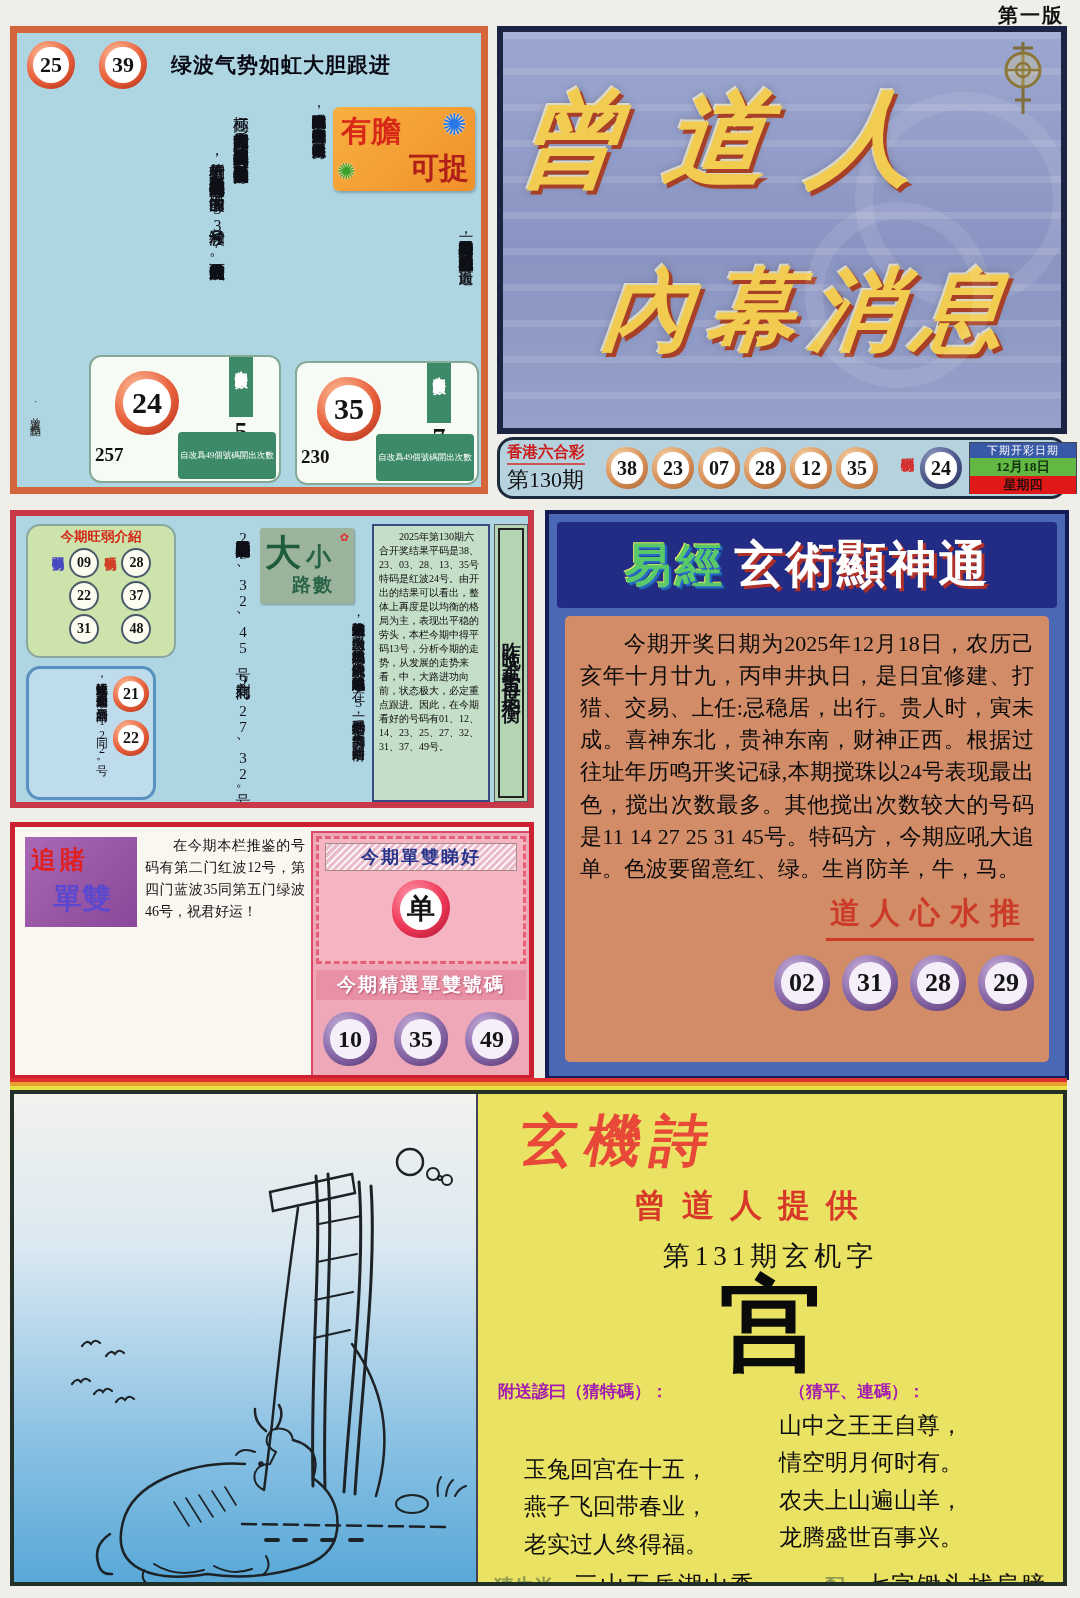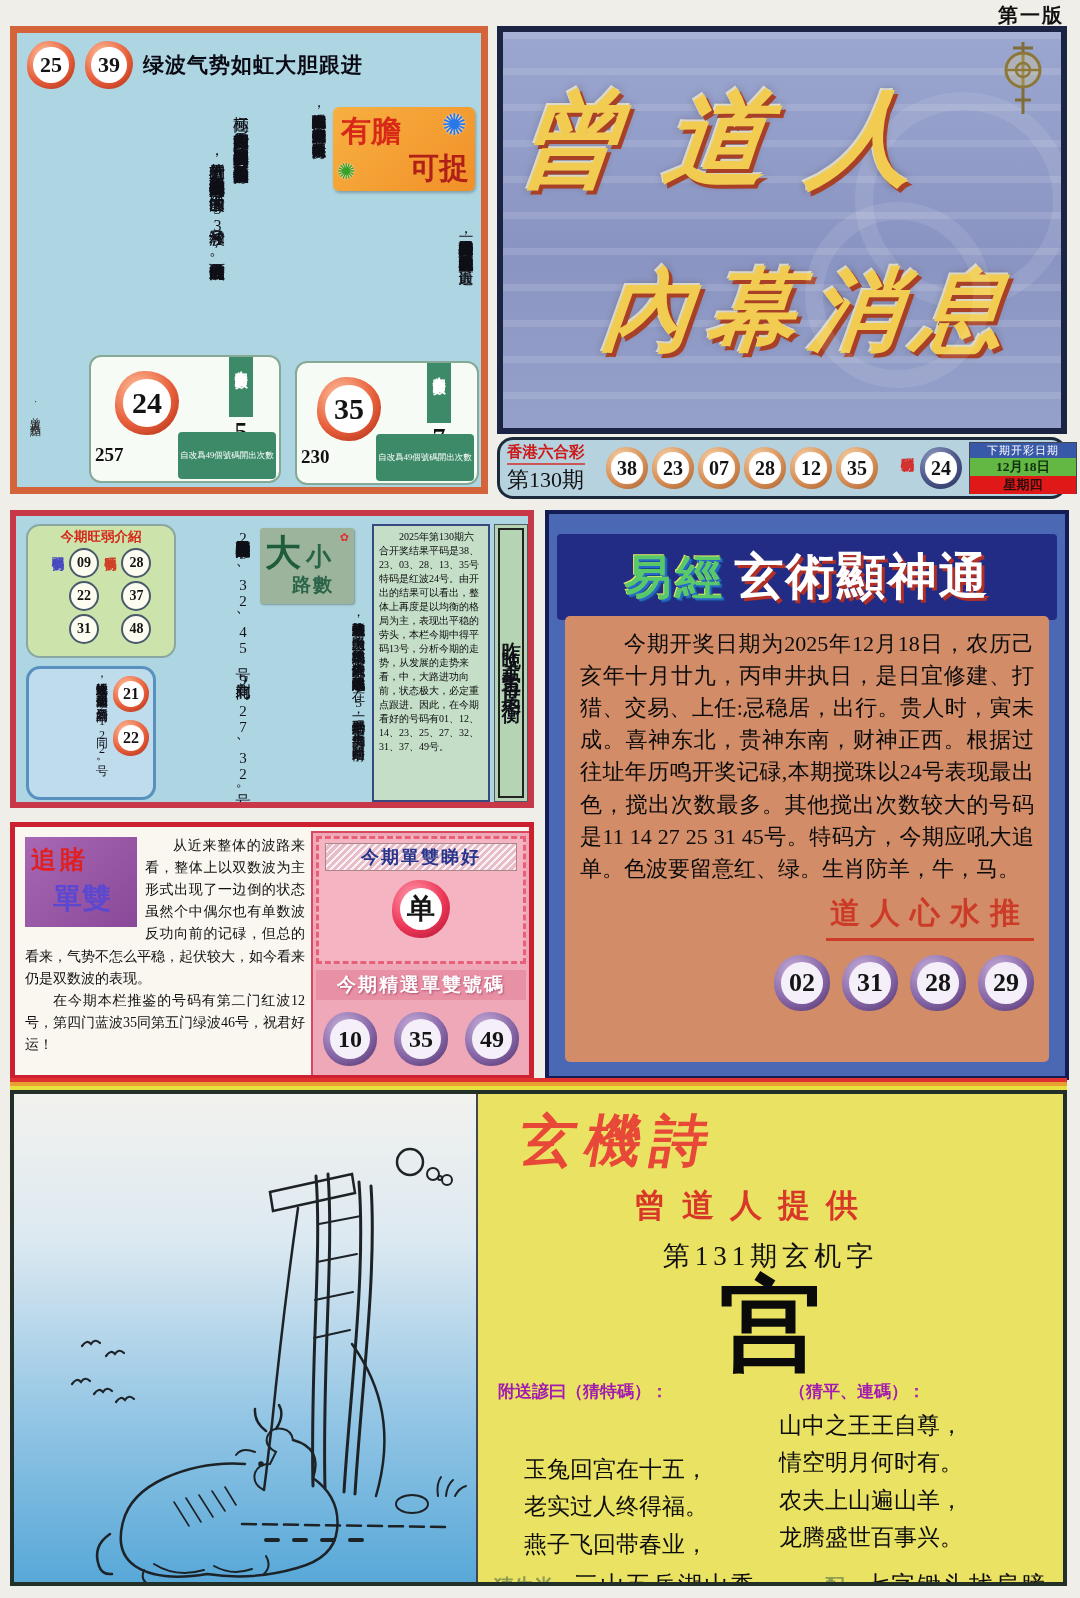--- a/index.html
+++ b/index.html
@@ -30,21 +30,21 @@
   .s42{width:42px;height:42px} .s42 .in{font-size:20px}
   .s48{width:48px;height:48px} .s48 .in{font-size:22px}
   .s54{width:54px;height:54px} .s54 .in{font-size:24px}
   .s56{width:56px;height:56px} .s56 .in{font-size:26px}
   .s58{width:58px;height:58px} .s58 .in{font-size:28px}
   .s64{width:64px;height:64px} .s64 .in{font-size:30px}
 
   
   .panelA { position:absolute; left:10px; top:26px; width:478px; height:468px;
             background:#aed6e2; border:7px solid #d4643a; overflow:hidden; }
-  .pa-head { position:absolute; left:10px; top:8px; right:4px; display:flex; align-items:center; gap:10px; }
+  .pa-head { position:absolute; left:10px; top:8px; right:4px; display:flex; align-items:center; gap:24px; }
   .pa-title { font-family:"Liberation Sans", sans-serif; font-weight:bold; font-size:21px; color:#0a0a14; letter-spacing:1px; white-space:nowrap; }
   .pa-badge { position:absolute; left:316px; top:74px; width:142px; height:84px; background:linear-gradient(135deg,#f8b040,#f09028);
               border-radius:6px; box-shadow:1px 2px 3px rgba(0,0,0,.25); overflow:hidden; }
   .pa-badge .b1 { position:absolute; left:8px; top:4px; font-size:30px; font-weight:bold; color:#d82818; font-family:"Liberation Sans",sans-serif; }
   .pa-badge .b2 { position:absolute; right:6px; bottom:2px; font-size:30px; font-weight:bold; color:#b02018; font-family:"Liberation Sans",sans-serif; }
   .pa-badge .star-blue { position:absolute; right:8px; top:0px; font-size:30px; color:#2878e8; text-shadow:0 0 2px #fff; }
   .pa-badge .star-green{ position:absolute; left:4px; bottom:6px; font-size:22px; color:#38a028; text-shadow:0 0 2px #fff; }
   .pa-colR { position:absolute; left:318px; top:166px; width:142px; height:180px; font-size:15px; text-indent:2em; }
   .pa-colM { position:absolute; left:240px; top:70px; width:72px; height:280px; font-size:14.5px; }
   .pa-colL { position:absolute; left:8px;  top:70px; width:228px; height:284px; font-size:16px; }
@@ -127,21 +127,21 @@
   .pe-dash { border:3px dashed #e86078; background:#f4b4c2; height:128px; padding:4px 6px; text-align:center; }
   .pe-dash-title { background:repeating-linear-gradient(135deg,#faf2f4 0 2px,#e8bcc8 2px 5px); border:1px solid #a88;
                    color:#28348c; font-weight:bold; font-size:18px; font-family:"Liberation Sans",sans-serif; letter-spacing:2px; padding:1px 0; }
   .pe-dash .ball { margin-top:9px; }
   .pe-bar { margin-top:6px; text-align:center; color:#fff; font-size:19px; font-weight:bold; letter-spacing:2px;
             font-family:"Liberation Sans",sans-serif; background:#e890a4; text-shadow:1px 1px 2px #b05070; padding:2px 0; }
   .pe-balls { display:flex; justify-content:center; gap:17px; margin-top:12px; }
 
   
   .panelF { position:absolute; left:545px; top:510px; width:524px; height:570px; background:#4a68b4; border:4px solid #141c54; overflow:hidden; }
-  .pf-titlebar { position:absolute; left:8px; top:20px; right:8px; height:86px; background:#232c84; border-radius:4px;
+  .pf-titlebar { position:absolute; left:8px; top:8px; right:8px; height:86px; background:#232c84; border-radius:4px;
                  display:flex; align-items:center; justify-content:center; gap:8px; }
   .pf-t1 { font-size:47px; font-weight:bold; font-family:"Liberation Serif",serif; color:#58c868;
            text-shadow:2px 2px 0 #2868c8, 3px 3px 0 #184888, -1px -1px 0 #e8e860; letter-spacing:4px; }
   .pf-t2 { font-size:49px; font-weight:bold; font-family:"Liberation Sans",sans-serif; color:#ffffff;
            text-shadow:3px 3px 0 #b03028; letter-spacing:2px; }
   .pf-salmon { position:absolute; left:16px; top:102px; right:16px; bottom:14px; background:#d28c68; border-radius:5px;
                padding:12px 15px 8px; color:#0a0a0a; overflow:hidden; }
   .pf-para { font-size:22px; line-height:1.46; text-indent:2em; text-align:justify; }
   .pf-tipwrap { text-align:right; margin-top:8px; }
   .pf-tip { display:inline-block; color:#cc3a28; font-size:30px; font-weight:bold; letter-spacing:10px;
@@ -353,21 +353,20 @@
       <div class="inner vtext">昨晚走勢再度均衡</div>
     </div>
   </div>
 
   <div class="panelE">
     <div class="pe-text">
       <span class="pe-zbox">
         <span class="z1">追賭</span>
         <span class="z2">單雙</span>
       </span>
-      <p>从近来整体的波路来看，整体上以双数波为主 形式出现了一边倒的状态 虽然个中偶尔也有单数波反功向前的记碌，但总的看来，气势不怎么平稳，起伏较大，如今看来仍是双数波的表现。</p>
       <p>在今期本栏推鉴的号码有第二门红波12号，第四门蓝波35同第五门绿波46号，祝君好运！</p>
     </div>
     <div class="pe-pink">
       <div class="pe-dash">
         <div class="pe-dash-title">今期單雙睇好</div>
         <span class="ball b-pinkred s58"><span class="in">单</span></span>
       </div>
       <div class="pe-bar">今期精選單雙號碼</div>
       <div class="pe-balls">
         <span class="ball b-purple s54">
@@ -459,22 +458,22 @@
       <div class="pg-provider">曾道人提供</div>
       <div class="pg-sub">第131期玄机字</div>
       <div class="pg-char">宫</div>
       <div class="pg-heads">
         <span class="h1">附送諺曰（猜特碼）：</span>
         <span class="h2">（猜平、連碼）：</span>
       </div>
       <div class="pg-poems">
         <div class="pg-poem1">
           <div>玉兔回宫在十五，</div>
+          <div>燕子飞回带春业，</div>
           <div>老实过人终得福。</div>
-          <div>燕子飞回带春业，</div>
         </div>
         <div class="pg-poem2">
           <div>山中之王王自尊，</div>
           <div>情空明月何时有。</div>
           <div>农夫上山遍山羊，</div>
           <div>龙腾盛世百事兴。</div>
         </div>
       </div>
       <div class="pg-row">
         <span class="pg-lab">猜生肖：</span>

